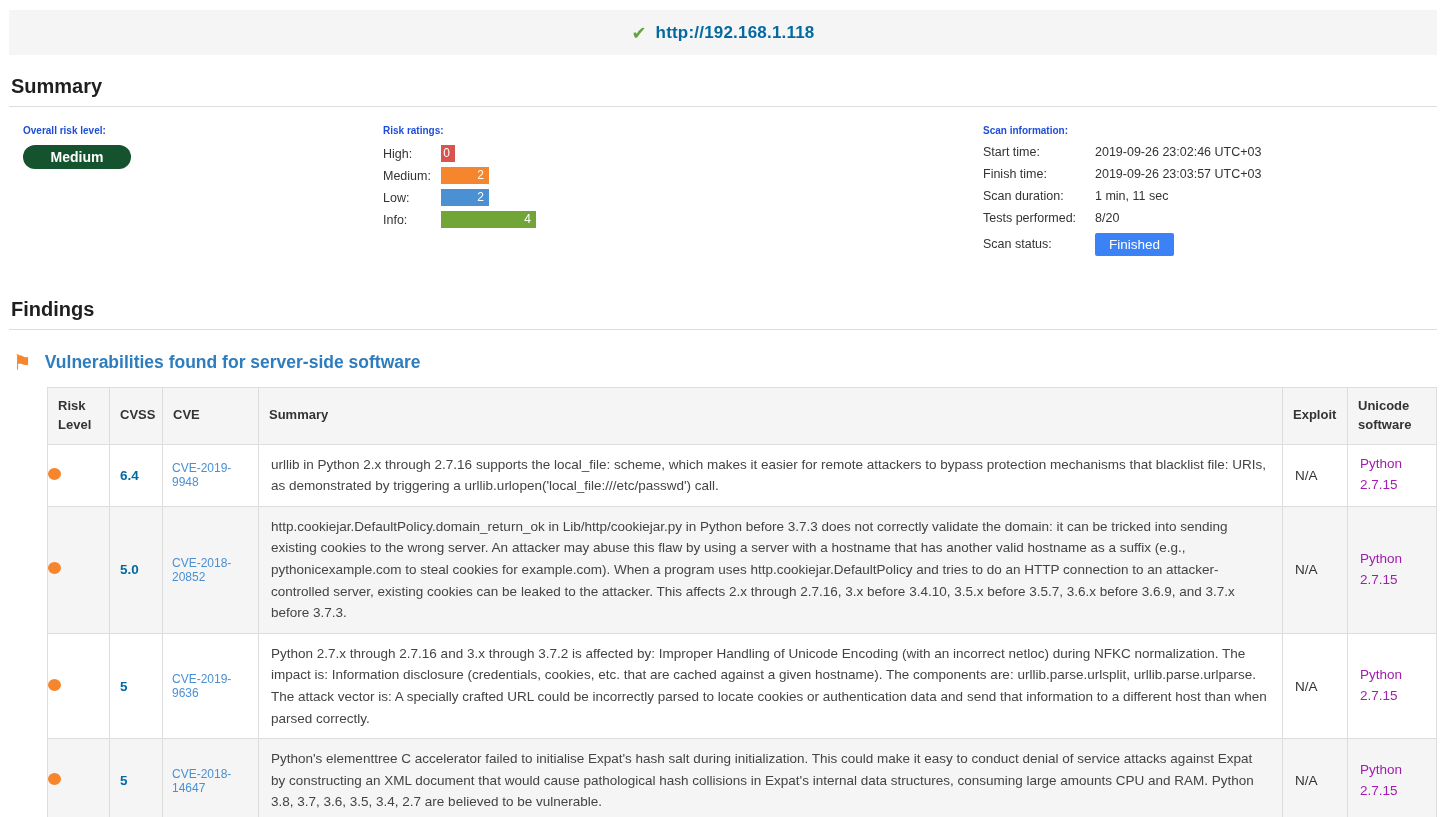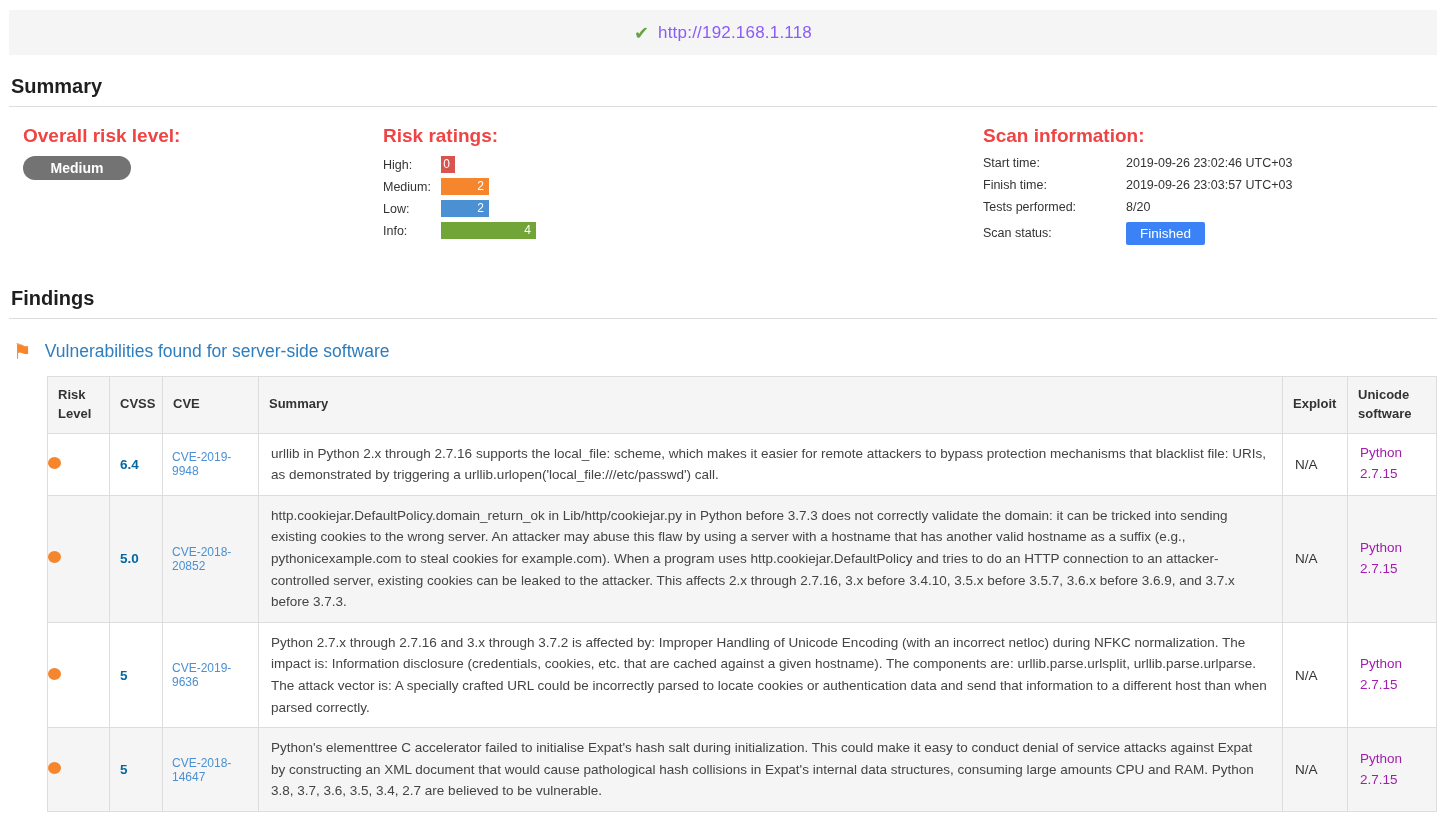--- a/index.html
+++ b/index.html
@@ -9,60 +9,60 @@
     color:#444; overflow:hidden;
   }
   .page { padding:10px 9px; }
 
   
   .target-bar {
     background:#f5f5f5; height:45px; display:flex;
     align-items:center; justify-content:center; gap:9px;
   }
   .target-bar .check { color:#66a343; font-size:18px; font-weight:bold; }
-  .target-bar .url { font-size:17px; font-weight:normal; color:#8b5cf6; letter-spacing:.2px; }
+  .target-bar .url { font-size:17px; font-weight:bold; color:#0369a1; letter-spacing:.2px; }
 
   
   .section-heading {
     font-size:20px; font-weight:700; color:#1f1f1f;
     margin:20px 2px 8px 2px;
   }
   .rule { border:none; border-top:1px solid #ddd; margin:0 0 14px 0; }
 
   
   .summary-cols { display:flex; padding:4px 0 14px 14px; }
-  .blue-label { color:#ef4444; font-size:19px; font-weight:700; margin-bottom:9px; }
+  .blue-label { color:#1d4ed8; font-size:10px; font-weight:700; margin-bottom:9px; }
   .col-overall { width:360px; }
   .badge-overall {
     display:inline-block; min-width:108px; padding:4px 0; text-align:center;
     color:#fff; font-size:14px; font-weight:700; border-radius:2px;
   }
   .col-ratings { width:600px; }
   .rating-row { display:flex; align-items:center; margin-bottom:5px; }
   .rating-label { width:58px; font-size:12.5px; color:#333; }
   .bar {
     height:17px; color:#fff; font-size:12px; line-height:17px;
     text-align:right; padding-right:5px; min-width:13px;
   }
   .col-scaninfo { flex:1; }
-  .scan-row { display:flex; margin-bottom:8px; font-size:12.5px; color:#333;gap:31px; }
+  .scan-row { display:flex; margin-bottom:8px; font-size:12.5px; color:#333; }
   .scan-label { width:112px; }
   .scan-value { color:#333; }
   .badge-status {
     display:inline-block; padding:4px 14px; color:#fff; font-size:13.5px;
     border-radius:2px; margin-top:-4px;
   }
 
   
   .finding-title {
     display:flex; align-items:center; gap:13px;
     margin:22px 0 14px 4px;
   }
   .flag-icon { color:#f5862d; font-size:21px; line-height:1; }
-  .finding-title-text { color:#2e7dbe; font-size:17.5px; }
+  .finding-title-text { color:#2e7dbe; font-size:17.5px;font-weight:bold; }
 
   table.vuln {
     border-collapse:collapse; table-layout:fixed;
     width:1389px; margin-left:38px; font-size:13.5px;
   }
   table.vuln th, table.vuln td {
     border:1px solid #ddd; vertical-align:middle; text-align:left;
   }
   table.vuln thead th {
     background:#f5f5f5; color:#333; font-size:13px; font-weight:700;
@@ -88,21 +88,21 @@
     <span class="url">http://192.168.1.118</span>
   </div>
 
   <div class="section-heading">Summary</div>
   <hr class="rule">
 
   <div class="summary-cols">
 
     <div class="col-overall">
       <div class="blue-label">Overall risk level:</div>
-      <span class="badge-overall" id="overall-badge" style="background: #737373; border-radius: 12px;">Medium</span>
+      <span class="badge-overall" id="overall-badge" style="background: #14532d; border-radius: 12px;">Medium</span>
     </div>
 
     <div class="col-ratings">
       <div class="blue-label">Risk ratings:</div>
       <div class="rating-row">
         <span class="rating-label">High:</span>
         <span class="bar" style="width: 14px; background: rgb(217, 83, 79);">0</span>
       </div>
       <div class="rating-row">
         <span class="rating-label">Medium:</span>
@@ -120,20 +120,24 @@
 
     <div class="col-scaninfo">
       <div class="blue-label">Scan information:</div>
       <div class="scan-row">
         <span class="scan-label">Start time:</span>
         <span class="scan-value">2019-09-26 23:02:46 UTC+03</span>
       </div>
       <div class="scan-row">
         <span class="scan-label">Finish time:</span>
         <span class="scan-value">2019-09-26 23:03:57 UTC+03</span>
+      </div>
+      <div class="scan-row">
+        <span class="scan-label">Scan duration:</span>
+        <span class="scan-value">1 min, 11 sec</span>
       </div>
       <div class="scan-row">
         <span class="scan-label">Tests performed:</span>
         <span class="scan-value">8/20</span>
       </div>
       <div class="scan-row" style="margin-top:12px;">
         <span class="scan-label">Scan status:</span>
         <span class="badge-status" id="status-badge" style="background: #3b82f6;">Finished</span>
       </div>
     </div>

